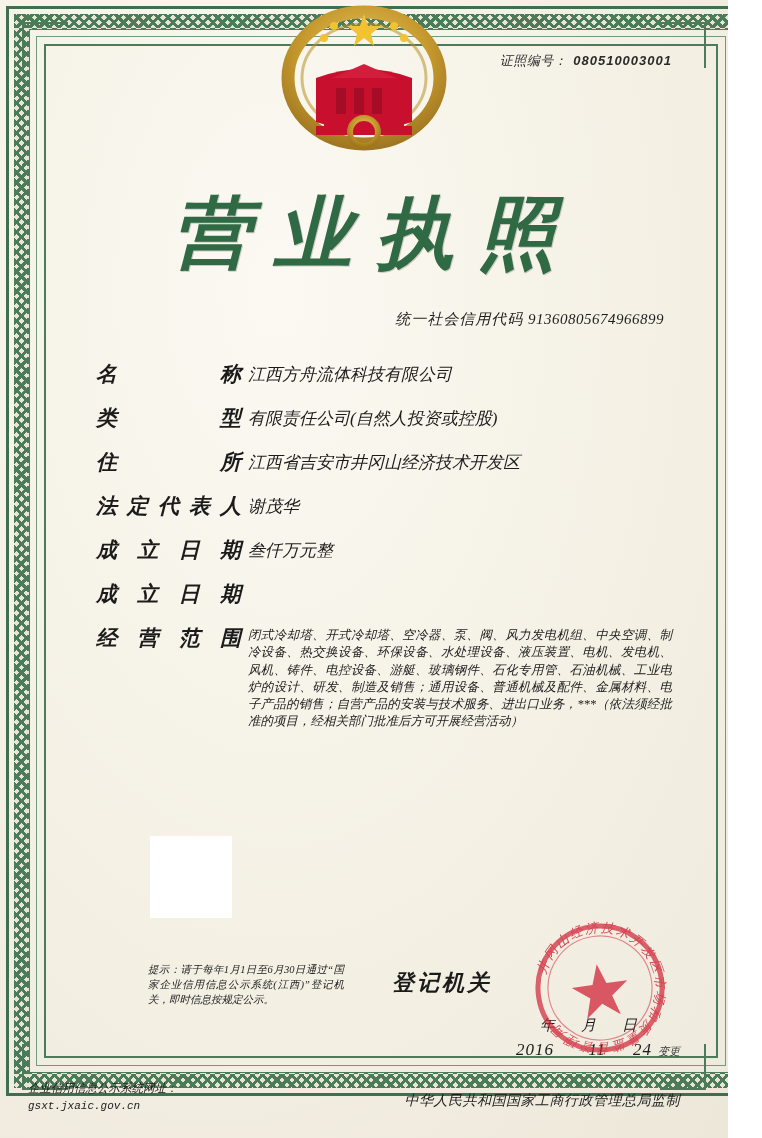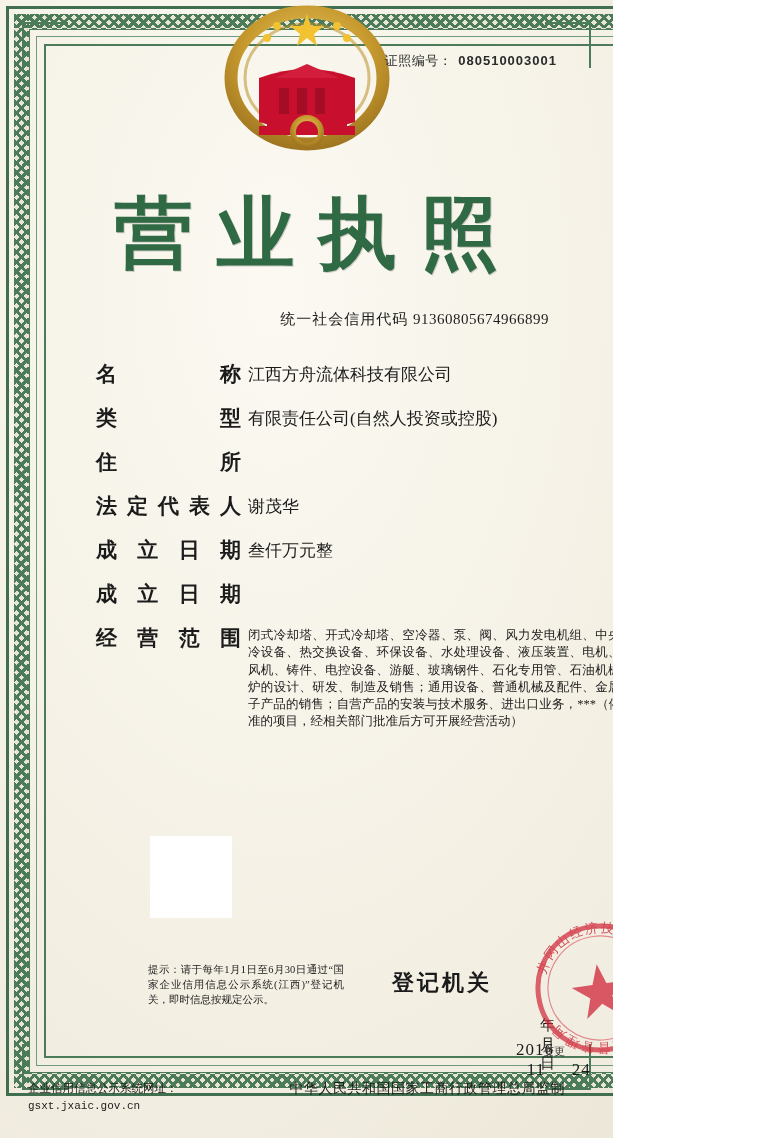--- a/index.html
+++ b/index.html
@@ -8,26 +8,27 @@
     background: #ffffff;
   }
   body {
     width: 762px;
     height: 1138px;
     font-family: "Liberation Serif", serif;
     overflow: hidden;
   }
   .page {
     position: relative;
-    width: 613px;
+    width: 728px;
     height: 1138px;
     background: #f6f3ea;
     background-image:
       radial-gradient(ellipse at 30% 20%, #fbf9f2 0%, #f3efe3 55%, #ece7d8 100%);
     overflow: hidden;
+    font-style: italic;
   }
 
   
   .frame-outer {
     position: absolute;
     left: 6px; top: 6px;
     width: 750px; height: 1090px;
     border: 3px solid #3f6f4f;
     box-sizing: border-box;
   }
@@ -262,21 +263,21 @@
     line-height: 1.5;
     font-family: "Liberation Sans", sans-serif;
   }
   .footer-left .url {
     font-family: "Liberation Mono", monospace;
     font-size: 11px;
   }
   .footer-right {
     position: absolute;
     right: 48px;
-    bottom: 40px;
+    bottom: 28px;
     font-size: 14px;
     color: #1b1b1b;
     letter-spacing: 0.5px;
   }
 </style>
 </head>
 <body>
 
 <div class="page">
 
@@ -339,20 +340,21 @@
     <div class="field">
       <div class="flabel">名称</div>
       <div class="fvalue">江西方舟流体科技有限公司</div>
     </div>
     <div class="field">
       <div class="flabel">类型</div>
       <div class="fvalue">有限责任公司(自然人投资或控股)</div>
     </div>
     <div class="field">
       <div class="flabel">住所</div>
+      <div class="fvalue">江西省吉安市井冈山经济技术开发区</div>
     </div>
     <div class="field">
       <div class="flabel">法定代表人</div>
       <div class="fvalue">谢茂华</div>
     </div>
     <div class="field">
       <div class="flabel">成立日期</div>
       <div class="fvalue">叁仟万元整</div>
     </div>
     <div class="field">

